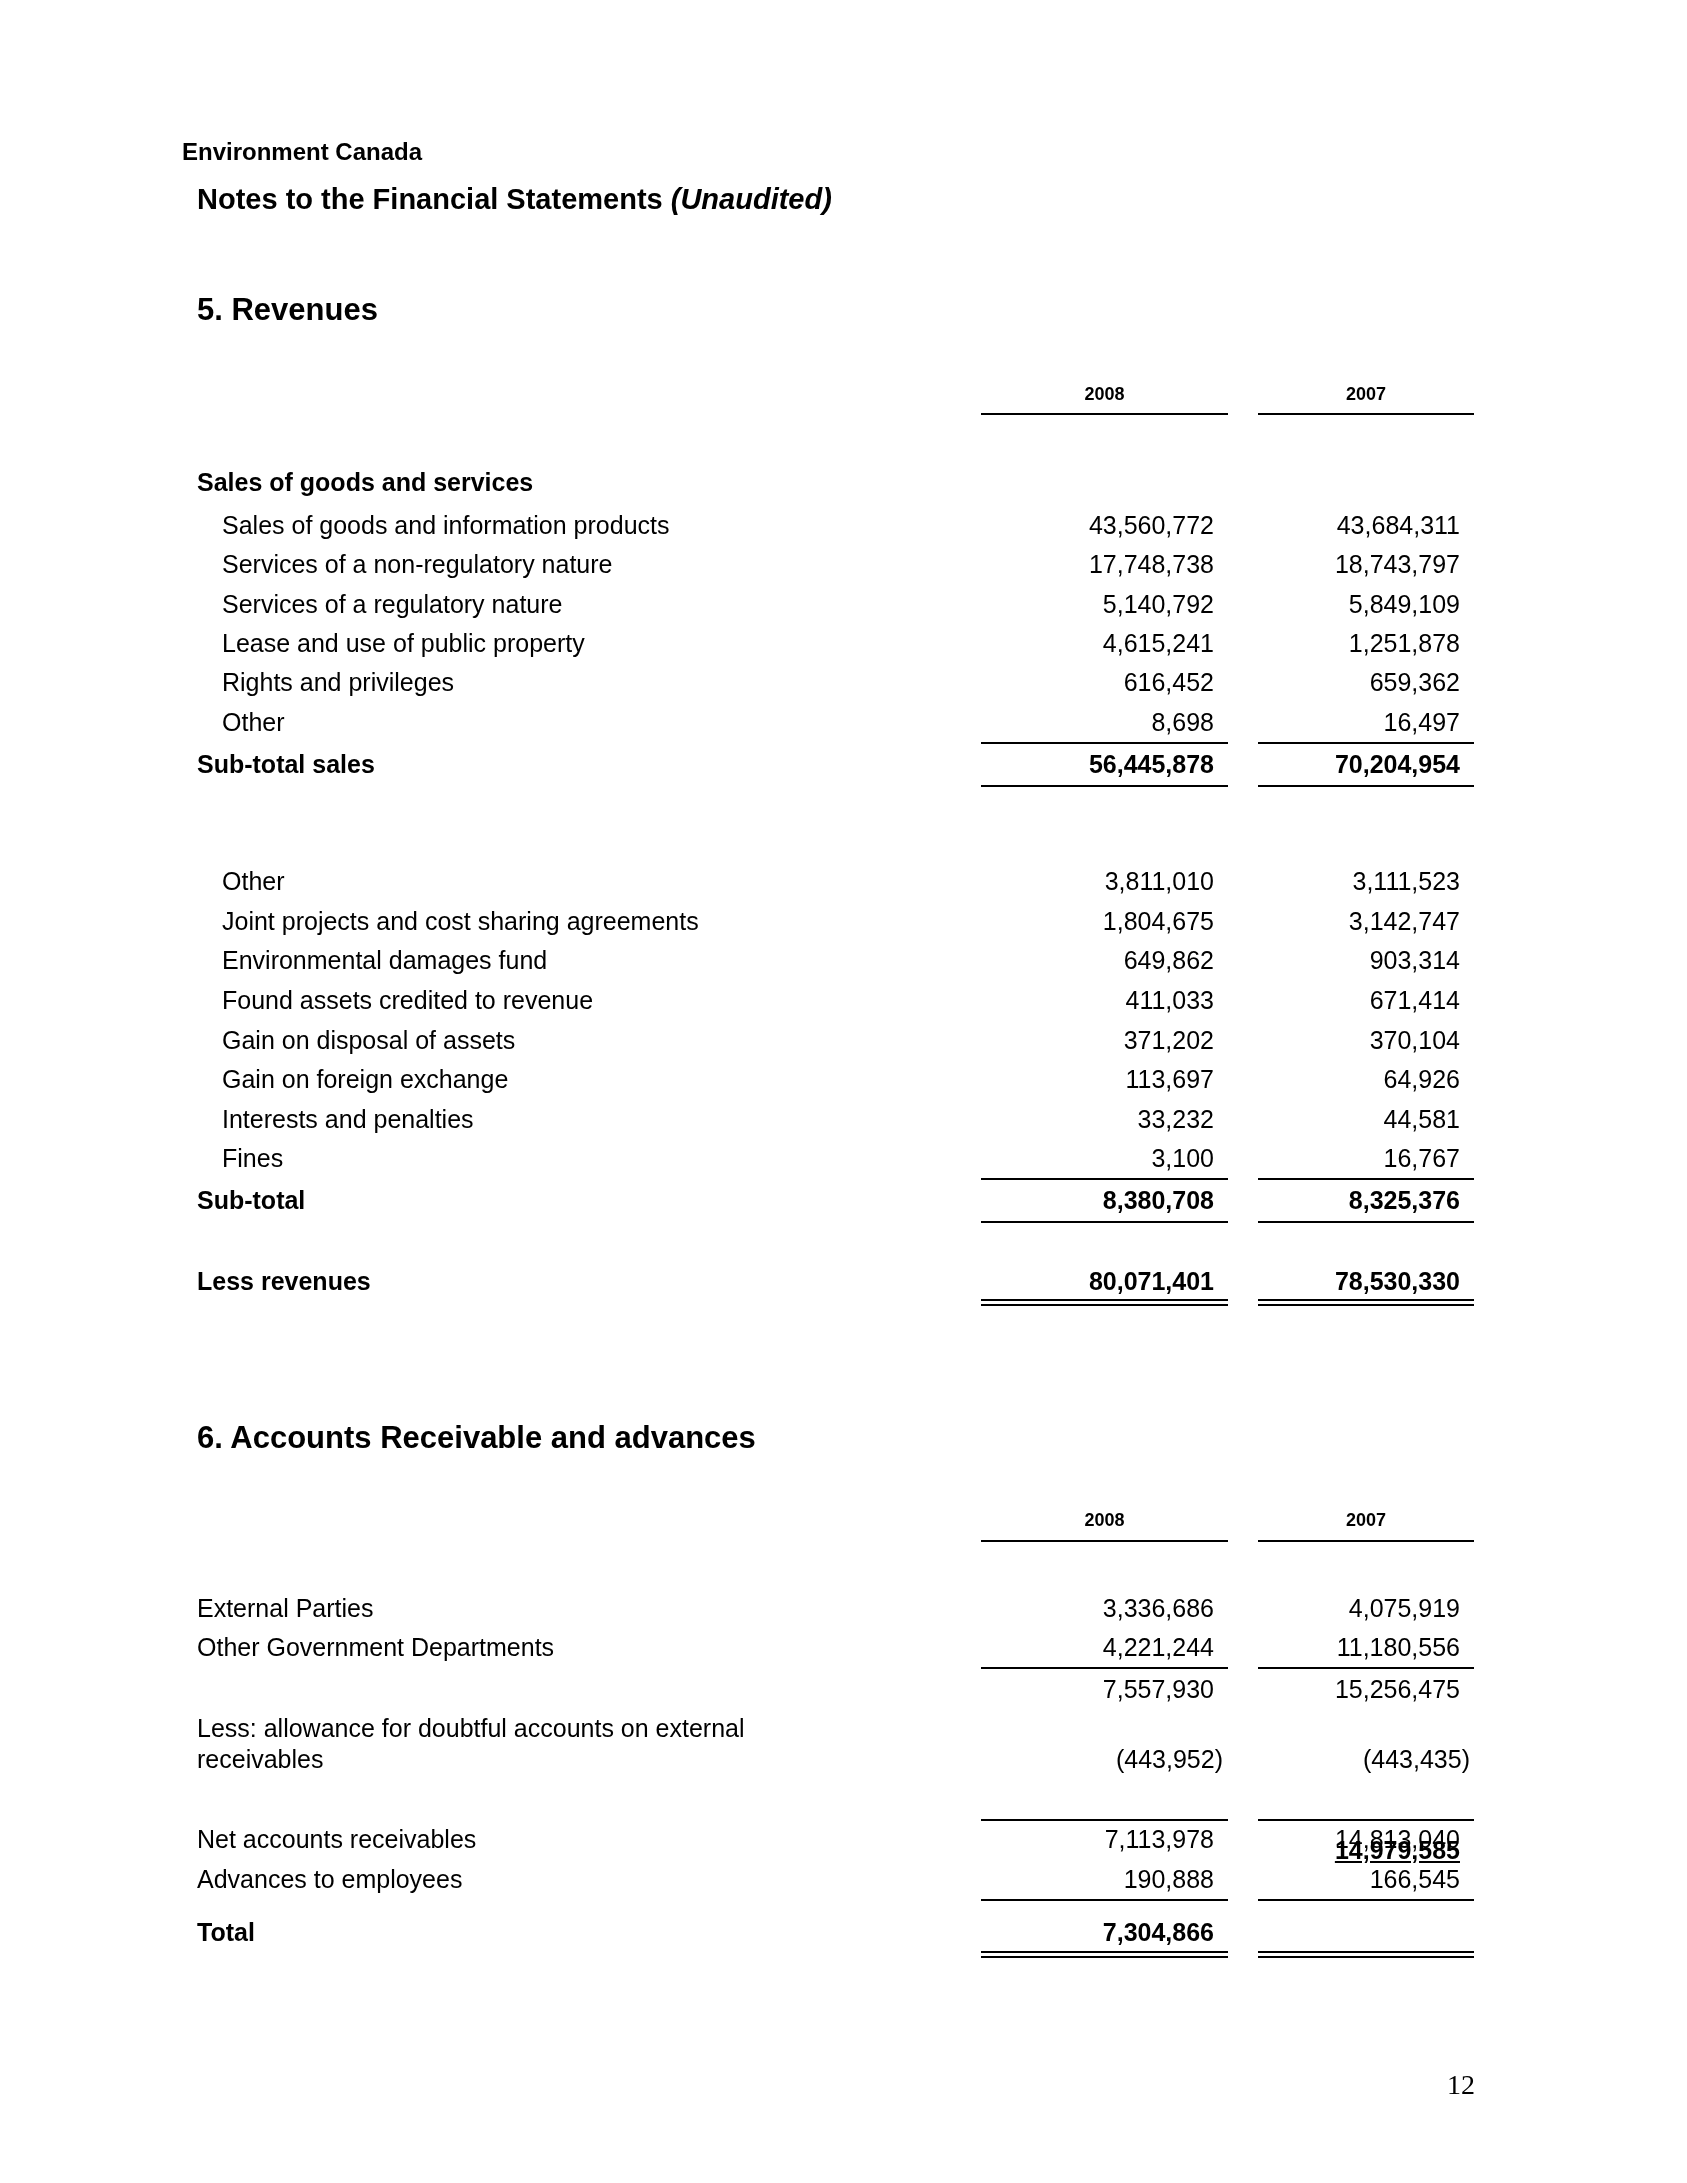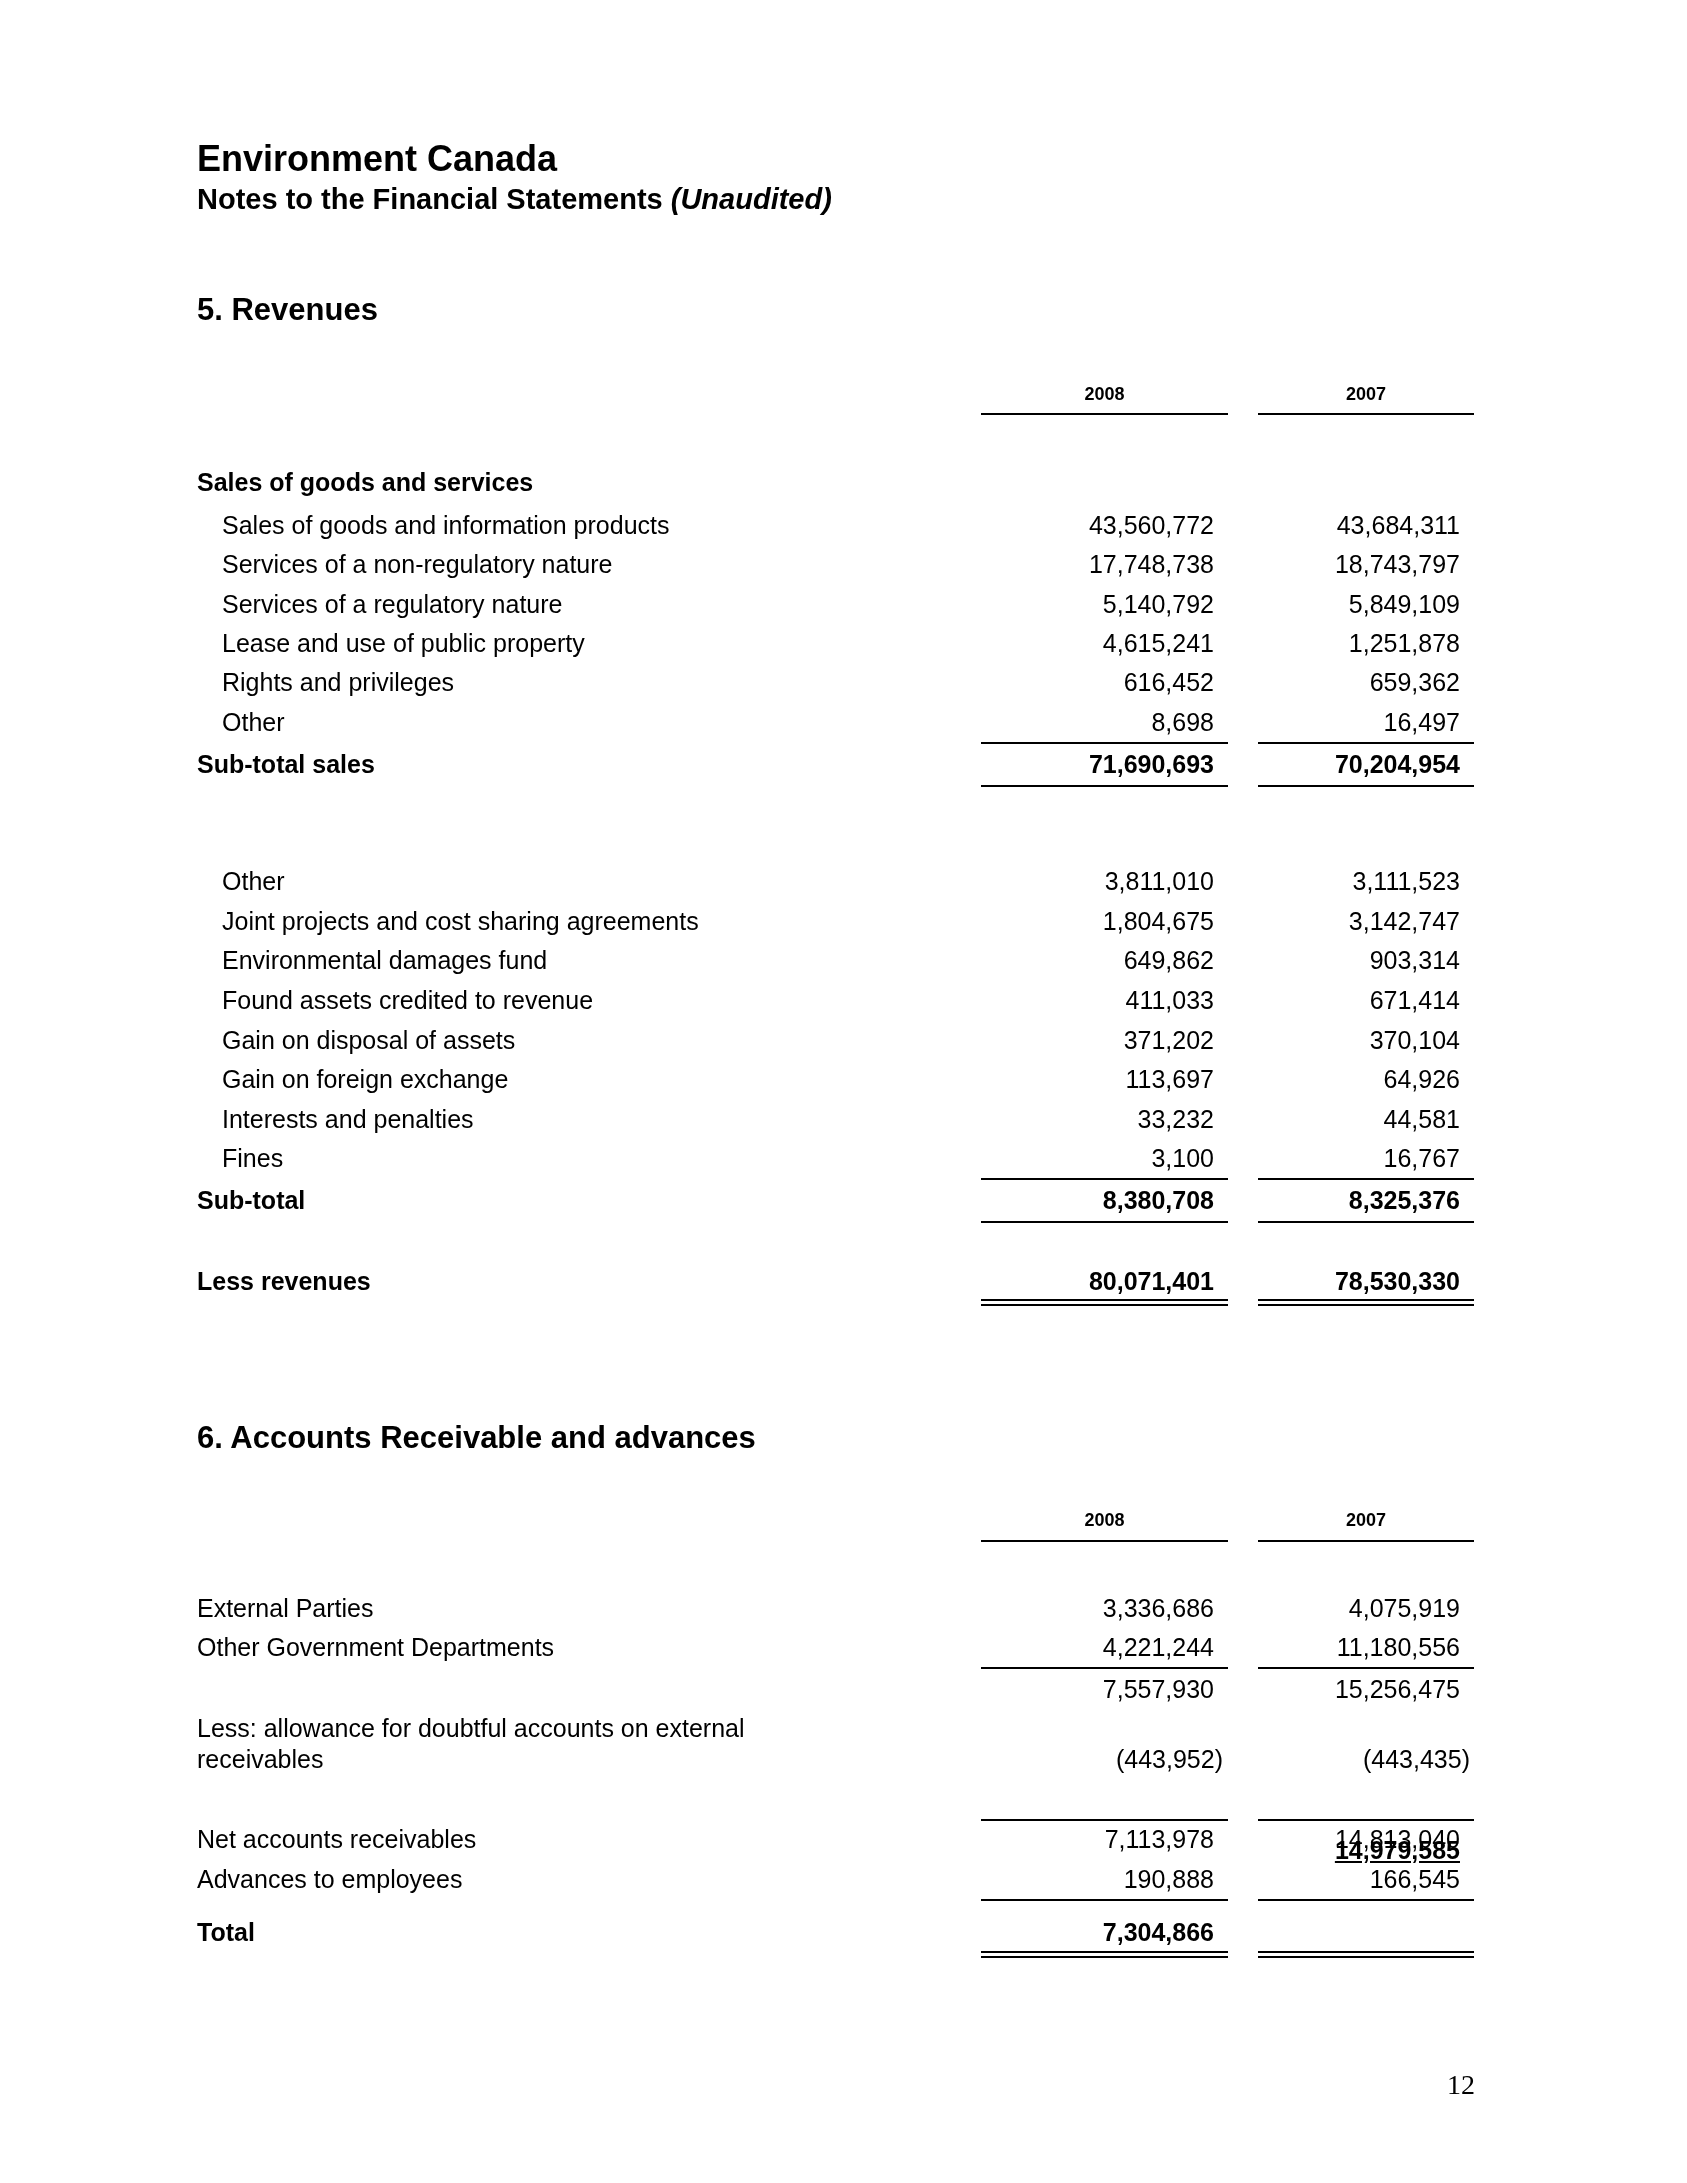--- a/index.html
+++ b/index.html
@@ -1,19 +1,19 @@
 <!DOCTYPE html>
 <html style="font-size:10.6px"><head>
 <meta charset="utf-8">
 <style>
   html, body { margin:0; padding:0; background:#ffffff; }
   body { width:1687px; height:2183px; position:relative; overflow:hidden;
          font-family:"Liberation Sans", sans-serif; color:#000; }
   .abs { position:absolute; white-space:nowrap; }
-  .title { left:197px; top:138px; font-size:36px; font-weight:bold; }
+  .title { left:182px; top:138px; font-size:24px; font-weight:bold; }
   .subtitle { left:197px; top:183px; font-size:29px; font-weight:bold; }
   .subtitle i { font-style:italic; }
   .sec { left:197px; font-size:31px; font-weight:bold; }
   .lbl { font-size:25px; line-height:29px; }
   .b { font-weight:bold; }
   .num { font-size:25px; line-height:29px; text-align:right; }
   .c1 { left:981px; width:233px; }
   .c2 { left:1258px; width:202px; }
   .c2p { left:1258px; width:212px; }
   .hdr { font-size:18px; font-weight:bold; text-align:center; line-height:29px; }
@@ -68,21 +68,21 @@
     <div>
       <div class="abs lbl" style="left:222px; top:708px;">Other</div>
       <div class="abs num c1" style="top:708px;">8,698</div>
       <div class="abs num c2" style="top:708px;">16,497</div>
     </div>
   </div>
 
 <div class="line l1" style="top:742px;"></div>
 <div class="line l2" style="top:742px;"></div>
 <div class="abs lbl b" style="left:197px; top:750px;">Sub-total sales</div>
-<div class="abs num b c1" style="top:750px;">71,690,693</div>
+<div class="abs num b c1" style="top:750px;">56,445,878</div>
 <div class="abs num b c2" style="top:750px;">70,204,954</div>
 <div class="line l1" style="top:785px;"></div>
 <div class="line l2" style="top:785px;"></div>
 
 <div id="other-rows">
     <div>
       <div class="abs lbl" style="left:222px; top:867px;">Other</div>
       <div class="abs num c1" style="top:867px;">3,811,010</div>
       <div class="abs num c2" style="top:867px;">3,111,523</div>
     </div>

